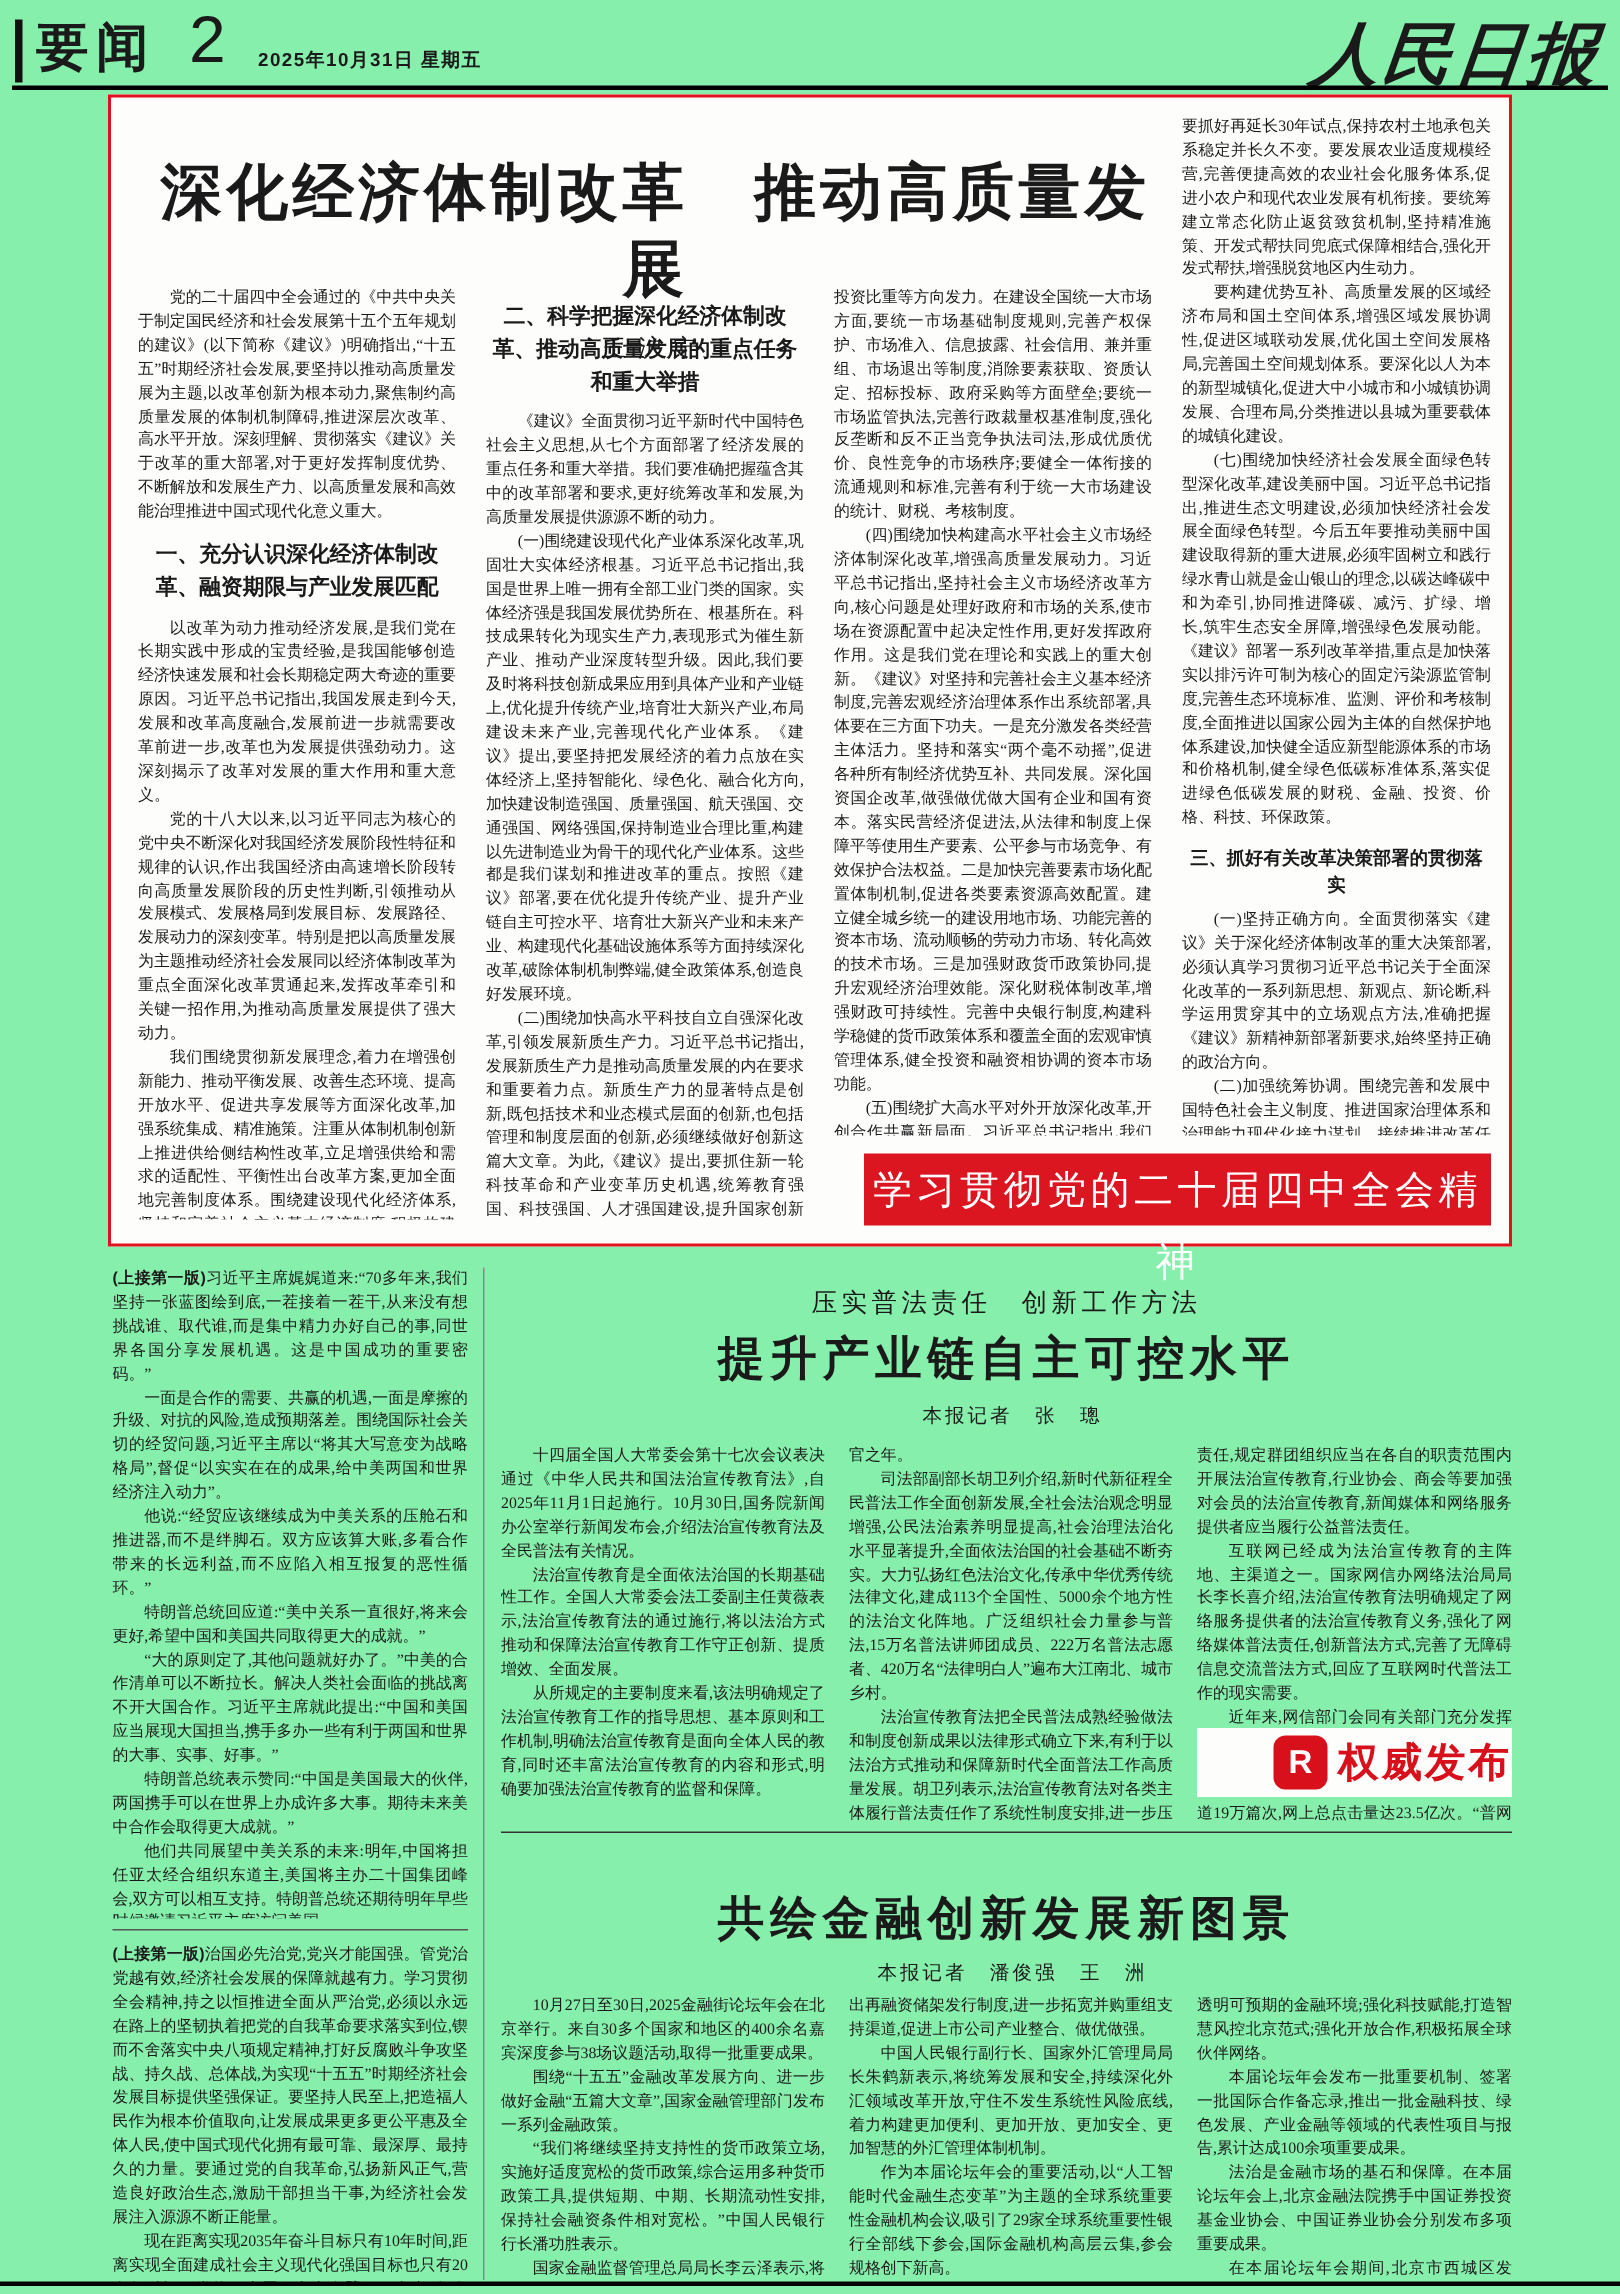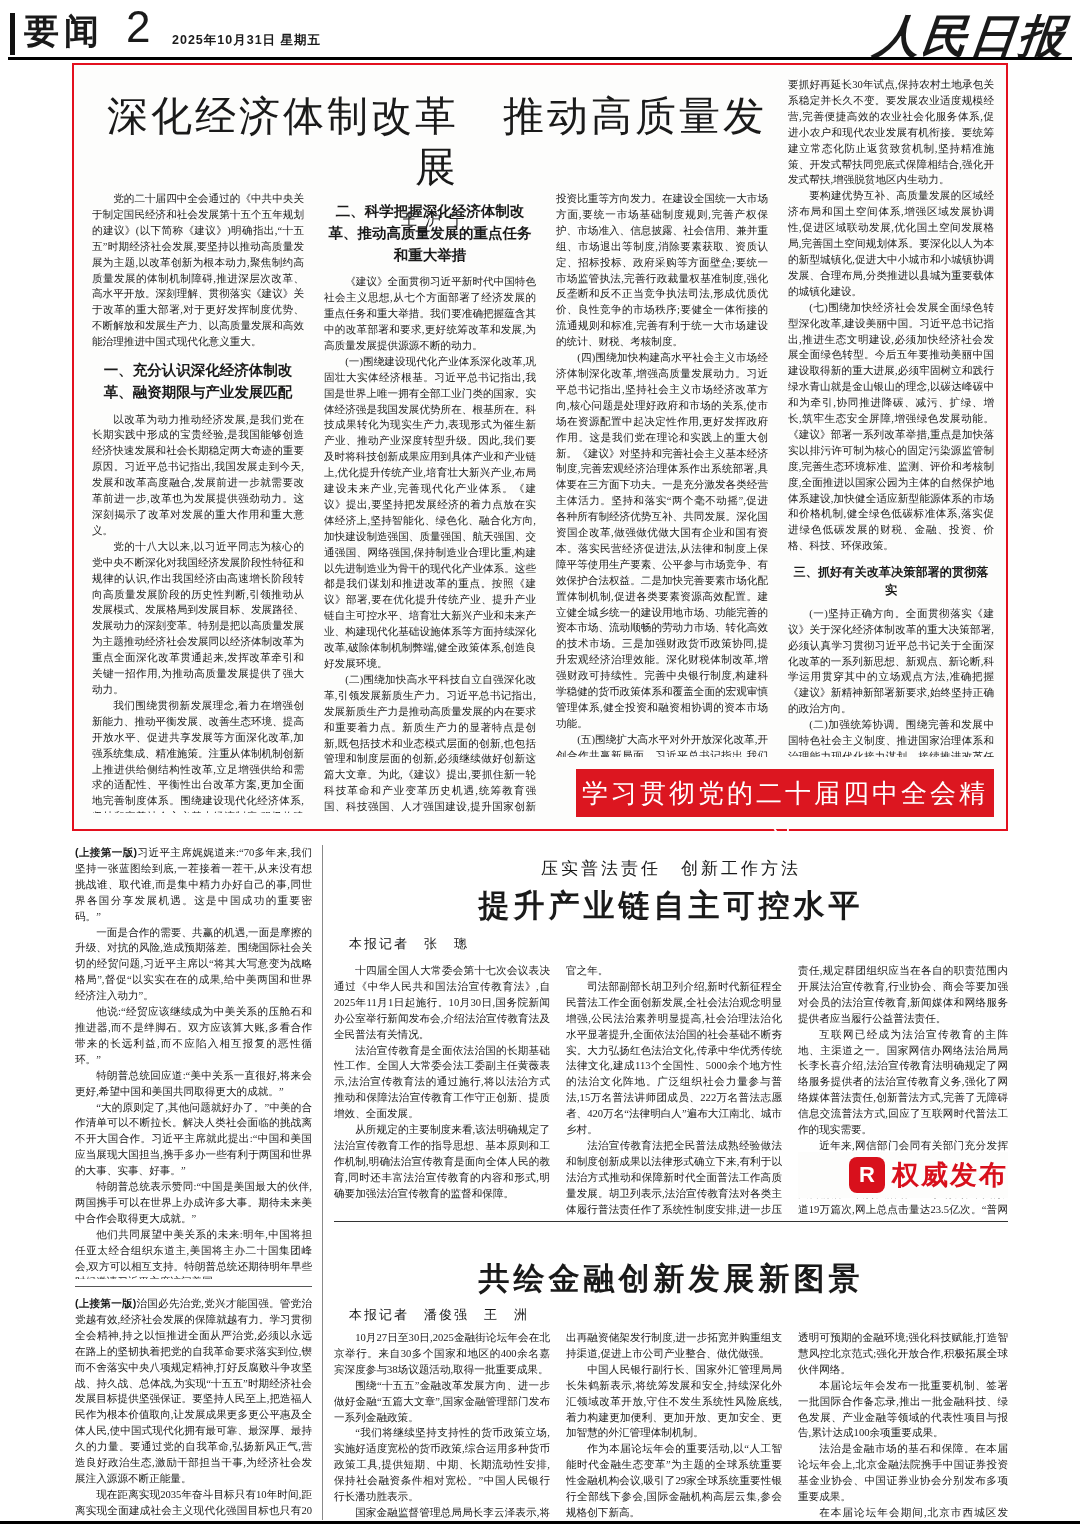--- a/index.html
+++ b/index.html
@@ -1,33 +1,33 @@
 <!DOCTYPE html>
 <html><head>
 <meta charset="utf-8">
 <style>
   html,body{margin:0;padding:0;background:#e9e9e9;}
-  .page{position:relative;width:1080px;height:1529px;background:#ffffff;margin:0 auto;overflow:hidden;
+  .page{position:relative;width:1080px;height:1529px;background:#86efac;margin:0 auto;overflow:hidden;
         font-family:"Liberation Serif","DejaVu Serif",serif;color:#1a1a1a;}
   
   .ph-bar{position:absolute;left:10px;top:13px;width:5px;height:42px;background:#111;}
   .ph-section{position:absolute;left:24px;top:8px;font-family:"Liberation Sans","DejaVu Sans",sans-serif;
         font-weight:900;font-size:35px;letter-spacing:5px;}
   .ph-num{position:absolute;left:126px;top:2px;font-family:"Liberation Sans","DejaVu Sans",sans-serif;
         font-size:44px;font-weight:500;}
   .ph-date{position:absolute;left:172px;top:32px;font-family:"Liberation Sans","DejaVu Sans",sans-serif;
         font-size:12.5px;font-weight:bold;letter-spacing:1px;}
   .ph-masthead{position:absolute;right:14px;top:6px;font-size:46px;font-weight:bold;font-style:italic;
         transform:skewX(-6deg);letter-spacing:2px;}
   .topline{position:absolute;left:8px;top:57px;width:1064px;height:3px;background:#000;}
   .botline{position:absolute;left:0;top:1521px;width:1080px;height:3px;background:#000;}
   
   .lead-box{position:absolute;left:72px;top:63px;width:932px;height:764px;border:2.5px solid #e3101e;background:#fdfdfc;}
   .lead-head{position:absolute;left:18px;top:26px;width:690px;text-align:center;}
-  .lead-head h1{margin:0;font-family:"Liberation Sans","DejaVu Sans",sans-serif;font-weight:400;
+  .lead-head h1{margin:12px;font-family:"Liberation Sans","DejaVu Sans",sans-serif;font-weight:700;
         font-size:41px;letter-spacing:3px;line-height:1.25;}
   .lead-author{margin-top:16px;font-size:16px;letter-spacing:8px;}
   .col{position:absolute;overflow:hidden;font-size:10.6px;line-height:15.9px;}
   .c1{left:18px;top:126px;width:212px;height:622px;}
   .c2{left:250px;top:126px;width:212px;height:622px;}
   .c3{left:482px;top:126px;width:212px;height:566px;}
   .c4{left:714px;top:12px;width:206px;height:680px;}
   .para{margin:0;text-align:justify;text-indent:2em;}
   .cont{text-indent:0;}
   .marker{font-weight:bold;font-family:"Liberation Sans","DejaVu Sans",sans-serif;}
@@ -47,21 +47,21 @@
   .art{position:absolute;left:334px;width:674px;}
   .art2{top:845px;height:372px;}
   .art3{top:1228px;height:292px;}
   .kicker{position:absolute;left:0;width:100%;text-align:center;font-size:17px;letter-spacing:3px;}
   .art2 .kicker{top:12px;}
   .art3 .kicker{top:4px;font-size:16px;}
   .art-h{position:absolute;left:0;width:100%;text-align:center;font-family:"Liberation Sans","DejaVu Sans",sans-serif;
         font-weight:900;font-size:31px;letter-spacing:4px;margin:0;}
   .art2 .art-h{top:40px;}
   .art3 .art-h{top:30px;}
-  .byline{position:absolute;left:15px;width:100%;text-align:left;font-size:13px;letter-spacing:2px;}
+  .byline{position:absolute;left:4px;width:100%;text-align:center;font-size:13px;letter-spacing:2px;}
   .art2 .byline{top:90px;}
   .art3 .byline{top:78px;}
   .acol{position:absolute;overflow:hidden;font-size:10.6px;line-height:15.9px;}
   .art2 .acol{top:118px;height:252px;}
   .art3 .acol{top:102px;height:188px;}
   .ac1{left:0;width:216px;} .ac2{left:232px;width:216px;} .ac3{left:464px;width:210px;}
   .hline2{position:absolute;left:334px;top:1221px;width:674px;height:1px;background:#333;}
   
   .badge{position:absolute;left:798px;top:1152px;width:210px;height:46px;background:#fdfdfc;
         display:flex;align-items:center;justify-content:flex-end;gap:7px;}

